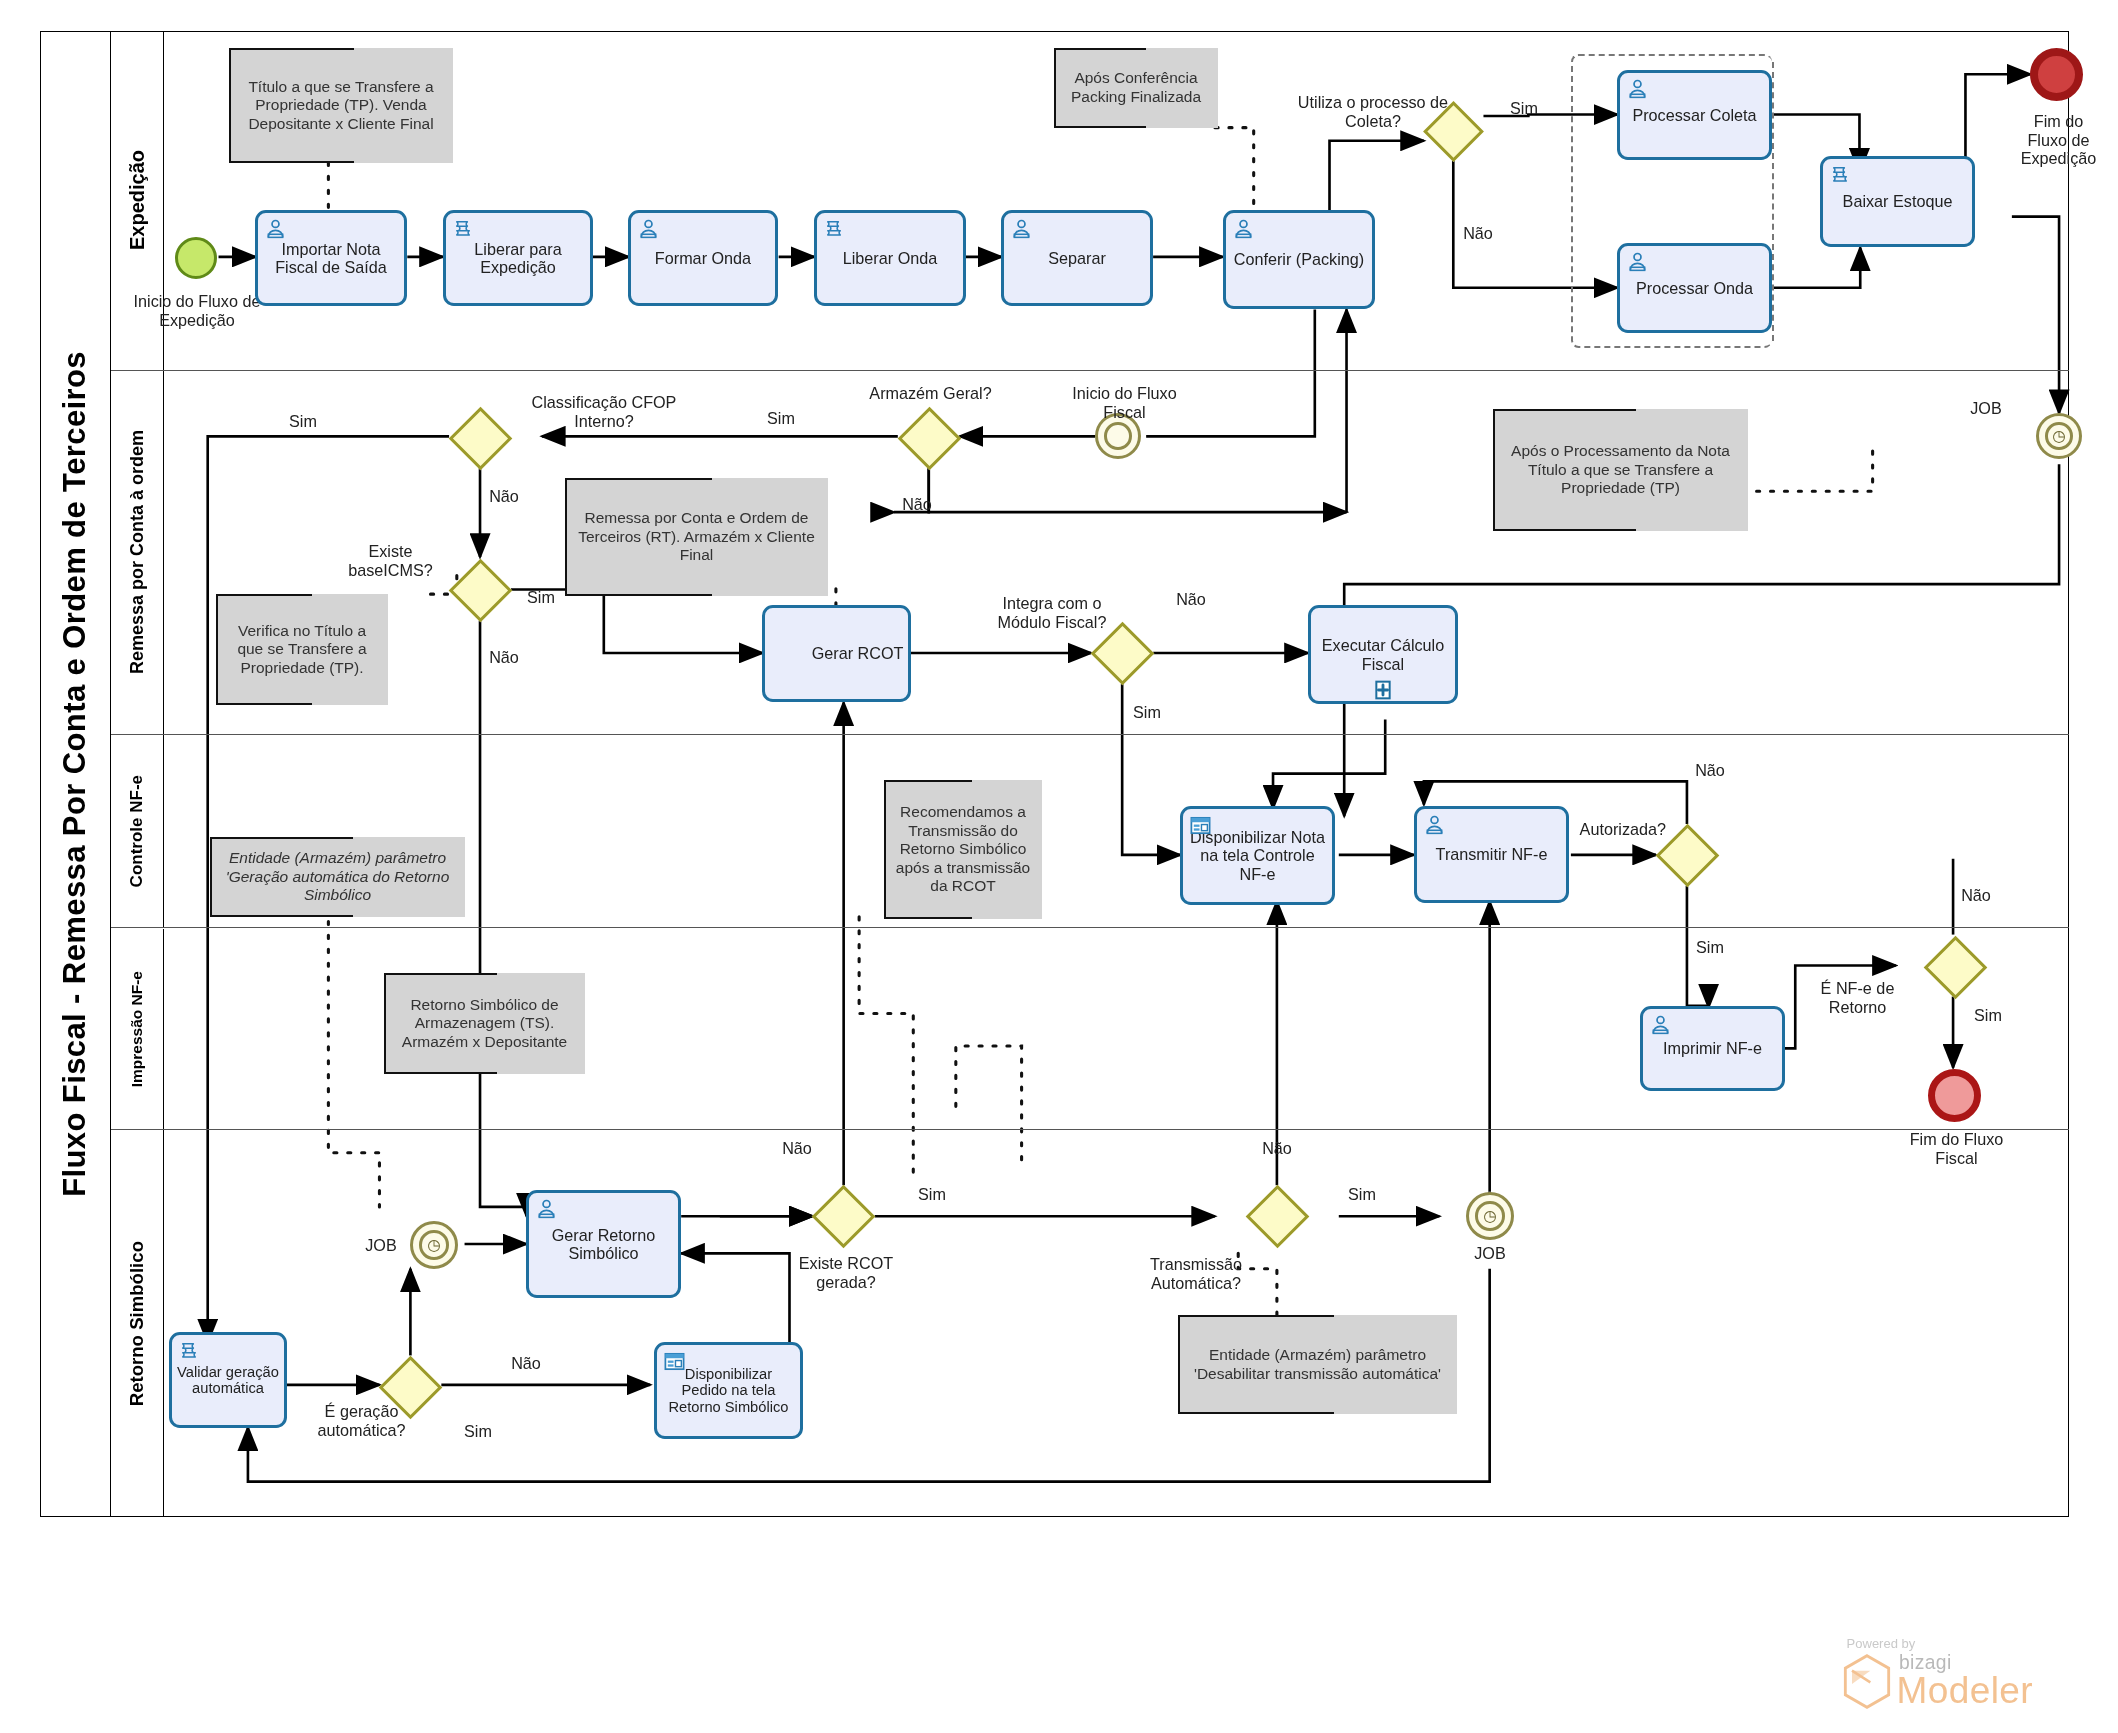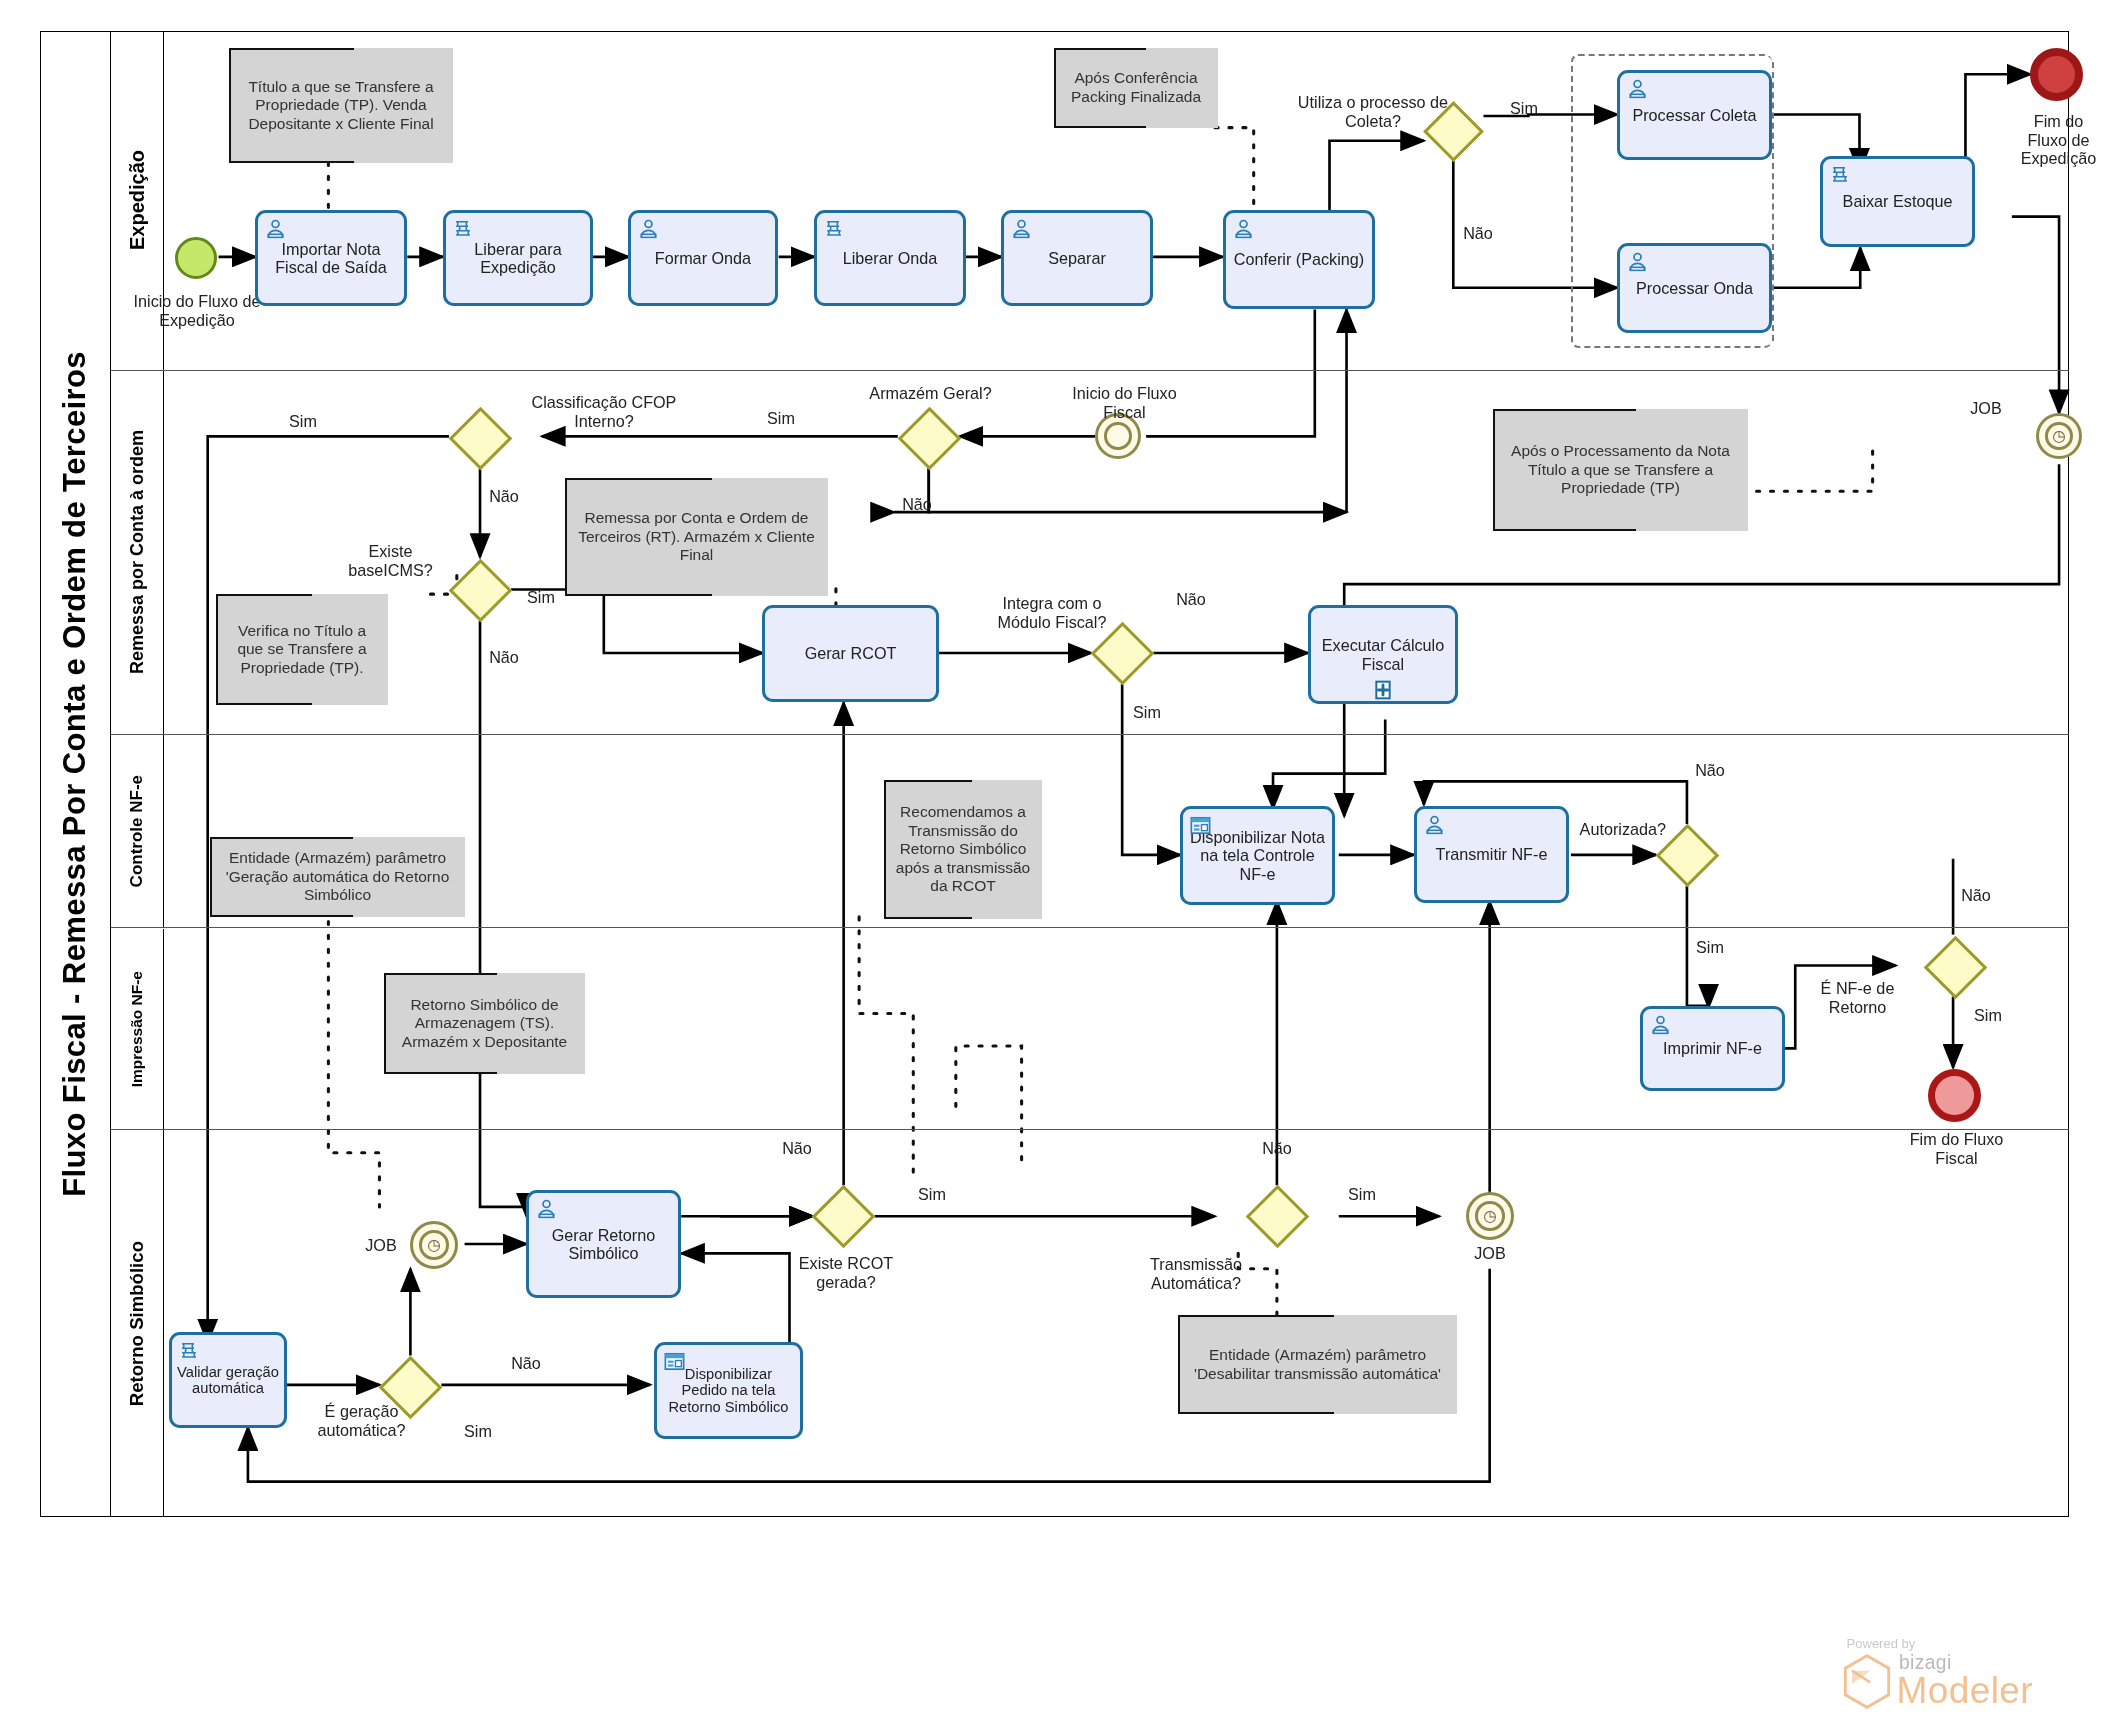--- a/index.html
+++ b/index.html
@@ -387,21 +387,21 @@
   <div class="flab" style="left:481px;top:487px;width:46px;">Não</div>
 
   <div class="gwwrap" style="left:449px;top:559px;width:62px;height:62px;">
     <div class="gw" style="left:8.5px;top:8.5px;width:45px;height:45px;"></div>
   </div>
   <div class="flab" style="left:327px;top:542px;width:127px;">Existe
 baseICMS?</div>
   <div class="flab" style="left:518px;top:588px;width:46px;">Sim</div>
   <div class="flab" style="left:481px;top:648px;width:46px;">Não</div>
 
-  <div class="task" style="left:762px;top:605px;width:177px;height:97px;">
+  <div class="task" style="left:762px;top:605px;width:149px;height:97px;text-align:right;">
     <span class="lbl">Gerar RCOT</span>
   </div>
 
   <div class="gwwrap" style="left:1091px;top:622px;width:62px;height:62px;">
     <div class="gw" style="left:8.5px;top:8.5px;width:45px;height:45px;"></div>
   </div>
   <div class="flab" style="left:967px;top:594px;width:170px;">Integra com o
 Módulo Fiscal?</div>
   <div class="flab" style="left:1168px;top:590px;width:46px;">Não</div>
   <div class="flab" style="left:1124px;top:703px;width:46px;">Sim</div>
@@ -472,21 +472,21 @@
   <div class="flab" style="left:1536px;top:820px;width:130px;text-align:right;">Autorizada?</div>
   <div class="flab" style="left:1687px;top:761px;width:46px;">Não</div>
   <div class="flab" style="left:1687px;top:938px;width:46px;">Sim</div>
   <div class="flab" style="left:1953px;top:886px;width:46px;">Não</div>
 
   <div class="note" style="left:884px;top:780px;width:158px;height:139px;">
     <div class="nb-top"></div>
       <div class="nb-bot"></div>
     <span>Recomendamos a Transmissão do Retorno Simbólico após a transmissão da RCOT</span>
   </div>
-  <div class="note" style="left:210px;top:837px;width:255px;height:80px;">
+  <div class="note" style="left:210px;top:837px;width:255px;height:80px;font-style:italic;">
     <div class="nb-top"></div>
       <div class="nb-bot"></div>
     <span>Entidade (Armazém) parâmetro 'Geração automática do Retorno Simbólico</span>
   </div>
 
   <div class="task" style="left:1640px;top:1006px;width:145px;height:85px;">
     <div class="tico">
       <svg viewBox="0 0 24 24">
           <circle cx="12" cy="6.2" r="3.6" fill="none" stroke="#2a7fb8" stroke-width="1.8"></circle>
           <path d="M4.5 20c0-4.3 3.3-7.2 7.5-7.2S19.5 15.7 19.5 20" fill="none" stroke="#2a7fb8" stroke-width="1.8"></path>

